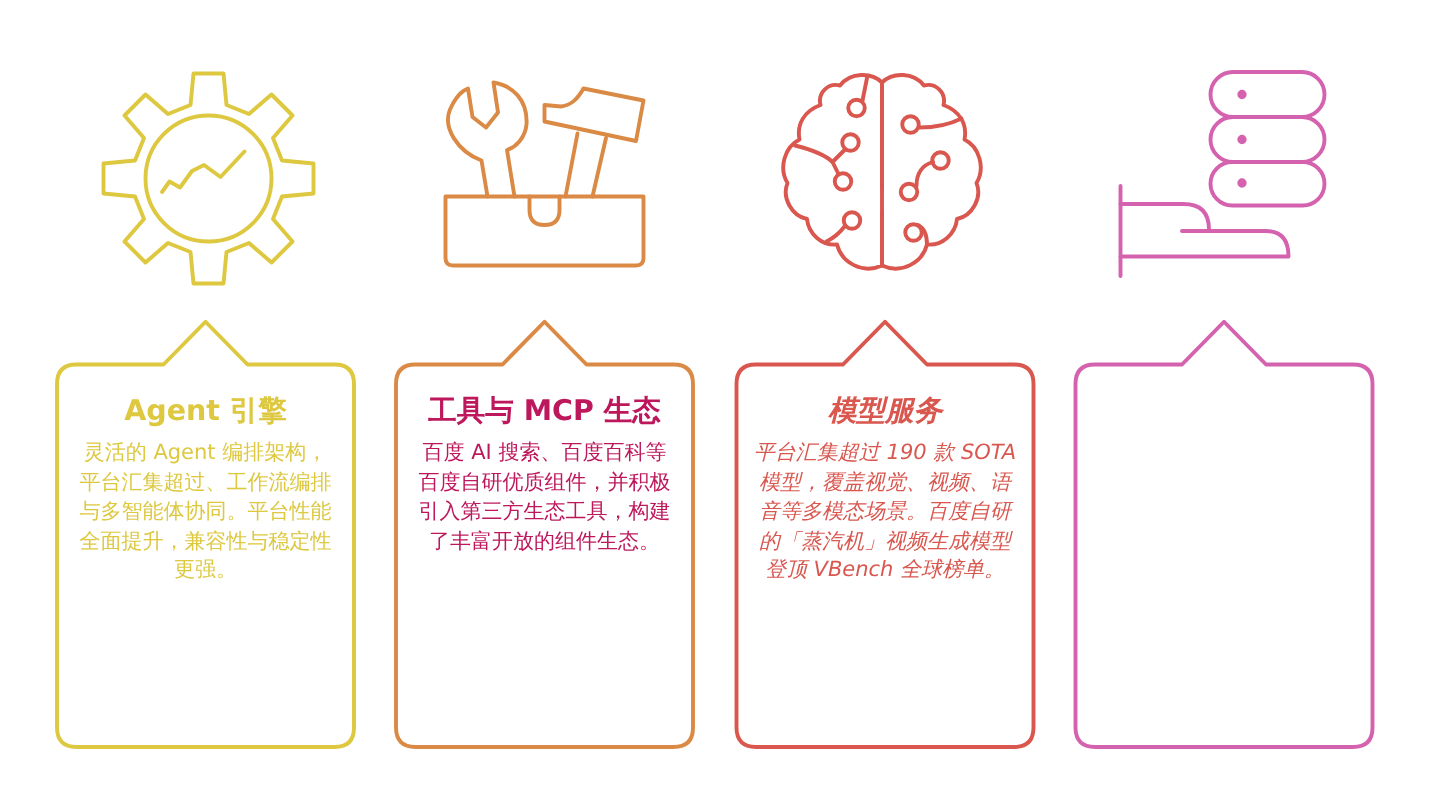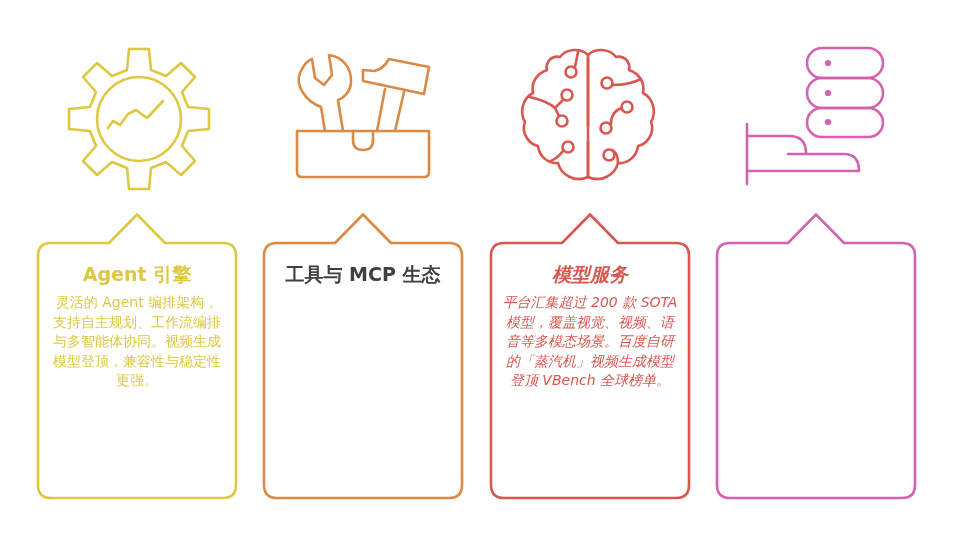--- a/index.html
+++ b/index.html
@@ -70,40 +70,41 @@
     <path d="M58,124 L114,124 Q129,124 129,141 L17,141"></path>
   </svg>
 </div>
 
 <div class="card" style="left:37px;">
   <svg class="frame" viewBox="0 0 200 286">
     <path d="M100,1.5 L128,30 L186,30 Q199,30 199,43 L199,272 Q199,285 186,285 L14,285 Q1,285 1,272 L1,43 Q1,30 14,30 L72,30 Z" fill="none" stroke="#DDC840" stroke-width="2.6" stroke-linejoin="round"></path>
   </svg>
   <div class="content" style="color:#DDC840;">
     <p class="title">Agent 引擎</p>
-    <p class="desc">灵活的 Agent 编排架构，支持自主规划、工作流编排与多智能体协同。视频生成模型登顶，兼容性与稳定性更强。</p>
+    <p class="desc">灵活的 Agent 编排架构，平台汇集超过、工作流编排与多智能体协同。平台性能全面提升，兼容性与稳定性更强。</p>
   </div>
 </div>
 
 <div class="card" style="left:263px;">
   <svg class="frame" viewBox="0 0 200 286">
     <path d="M100,1.5 L128,30 L186,30 Q199,30 199,43 L199,272 Q199,285 186,285 L14,285 Q1,285 1,272 L1,43 Q1,30 14,30 L72,30 Z" fill="none" stroke="#DA8A45" stroke-width="2.6" stroke-linejoin="round"></path>
   </svg>
-  <div class="content" style="color:#404040;">
+  <div class="content" style="color:#be185d;">
     <p class="title">工具与 MCP 生态</p>
+    <p class="desc">百度 AI 搜索、百度百科等百度自研优质组件，并积极引入第三方生态工具，构建了丰富开放的组件生态。</p>
   </div>
 </div>
 
 <div class="card" style="left:490px;font-style:italic;">
   <svg class="frame" viewBox="0 0 200 286">
     <path d="M100,1.5 L128,30 L186,30 Q199,30 199,43 L199,272 Q199,285 186,285 L14,285 Q1,285 1,272 L1,43 Q1,30 14,30 L72,30 Z" fill="none" stroke="#D9574F" stroke-width="2.6" stroke-linejoin="round"></path>
   </svg>
   <div class="content" style="color:#D9574F;">
     <p class="title">模型服务</p>
-    <p class="desc">平台汇集超过 200 款 SOTA 模型，覆盖视觉、视频、语音等多模态场景。百度自研的「蒸汽机」视频生成模型登顶 VBench 全球榜单。</p>
+    <p class="desc">平台汇集超过 190 款 SOTA 模型，覆盖视觉、视频、语音等多模态场景。百度自研的「蒸汽机」视频生成模型登顶 VBench 全球榜单。</p>
   </div>
 </div>
 
 <div class="card" style="left:716px;">
   <svg class="frame" viewBox="0 0 200 286">
     <path d="M100,1.5 L128,30 L186,30 Q199,30 199,43 L199,272 Q199,285 186,285 L14,285 Q1,285 1,272 L1,43 Q1,30 14,30 L72,30 Z" fill="none" stroke="#D462AE" stroke-width="2.6" stroke-linejoin="round"></path>
   </svg>
 </div>
 
 </body></html>

